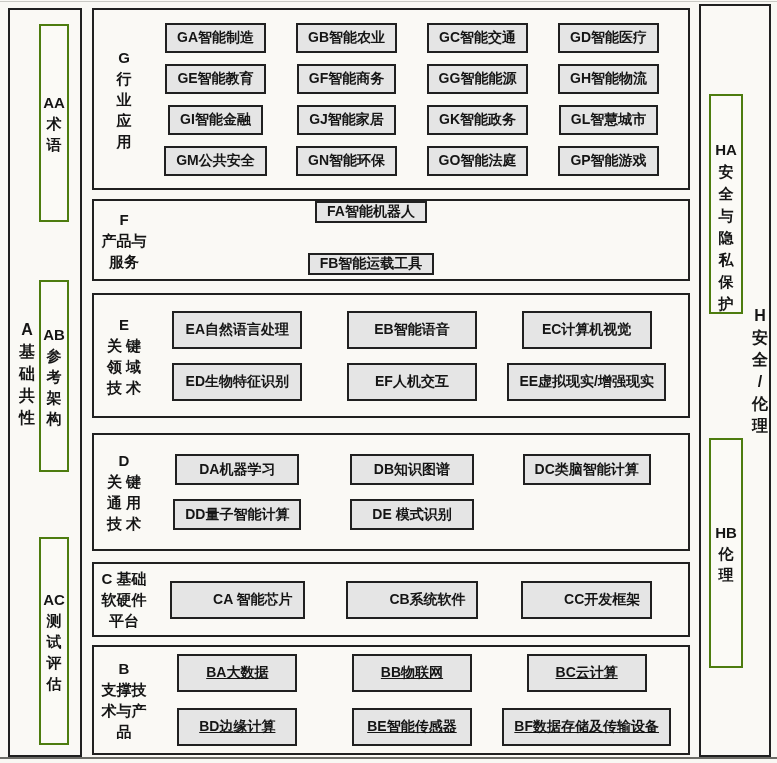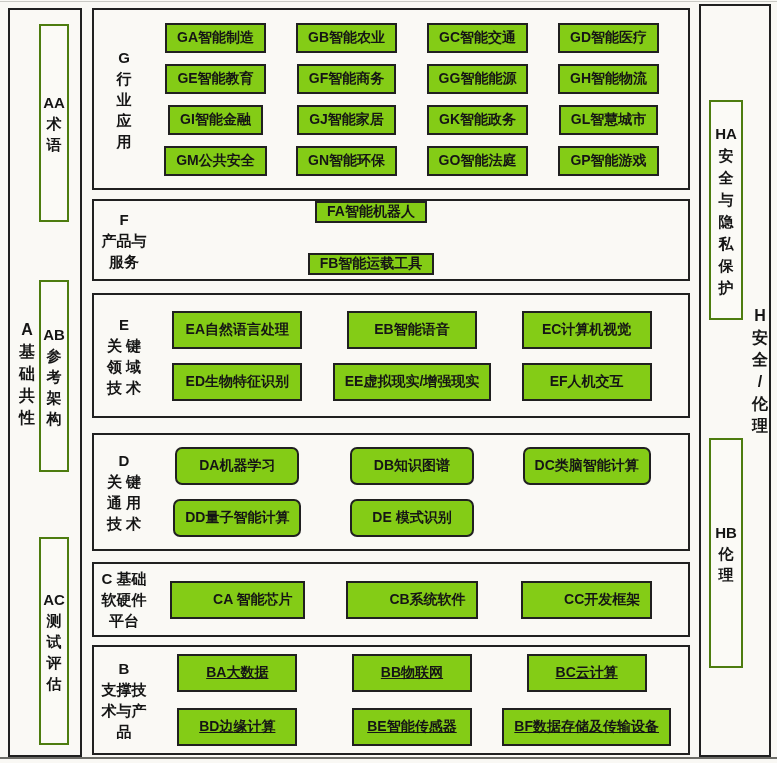--- a/index.html
+++ b/index.html
@@ -49,21 +49,21 @@
     border: 2px solid #4d7c0f;
     background: #fbfaf6;
     display: flex; flex-direction: column; align-items: center; justify-content: center;
     gap: 4px;
     font-weight: bold; font-size: 15px; line-height: 17px;
     white-space: nowrap;
   }
   #box-aa { left: 29px; top: 14px;  width: 30px; height: 198px; }
   #box-ab { left: 29px; top: 270px; width: 30px; height: 192px; }
   #box-ac { left: 29px; top: 527px; width: 30px; height: 208px; }
-  #box-ha { left: 8px;  top: 94px;  width: 34px; height: 220px; gap: 5px; }
+  #box-ha { left: 8px;  top: 88px;  width: 34px; height: 220px; gap: 5px; justify-content: flex-end; }
   #box-hb { left: 8px;  top: 432px; width: 34px; height: 230px; }
 
   
   .section {
     position: absolute;
     left: 92px; width: 598px;
     border: 2px solid #202020;
     background: #faf9f5;
     display: flex;
   }
@@ -78,21 +78,21 @@
     width: 56px; flex: 0 0 56px;
     display: flex; flex-direction: column; justify-content: center; align-items: center;
     font-weight: bold; font-size: 15px; line-height: 21px;
     white-space: pre; text-align: center;
     padding-left: 4px;
   }
   .sec-boxes { flex: 1; display: grid; align-content: center; }
 
   .box {
     border: 2px solid #202020;
-    background: #84cc16;
+    background: #e5e5e5;
     display: flex; align-items: center; justify-content: center;
     font-weight: bold; font-size: 14px;
     white-space: nowrap;
     padding: 0 10px;
     justify-self: center;
   }
 
   #sec-g .sec-boxes {
     grid-template-columns: repeat(4, 1fr);
     row-gap: 11px;
@@ -109,21 +109,21 @@
   #sec-f .box { height: 38px; min-width: 84px; }
 
   #sec-e .sec-boxes, #sec-d .sec-boxes, #sec-c .sec-boxes, #sec-b .sec-boxes {
     grid-template-columns: repeat(3, 1fr);
     padding: 6px 14px 6px 0;
   }
   #sec-e .sec-boxes { row-gap: 14px; }
   #sec-e .box { height: 38px; min-width: 130px; }
 
   #sec-d .sec-boxes { row-gap: 14px; }
-  #sec-d .box { height: 38px; min-width: 124px; border-radius: 7px; }
+  #sec-d .box { height: 31px; min-width: 124px; }
 
   #sec-c .box { height: 38px; min-width: 118px; padding-left: 41px; }
 
   #sec-b .sec-boxes { row-gap: 16px; text-decoration: underline; }
   #sec-b .box { height: 38px; min-width: 120px; }
 </style>
 </head>
 <body>
 
 <div class="canvas">
@@ -232,22 +232,22 @@
       <span>E</span>
       <span>关 键</span>
       <span>领 域</span>
       <span>技 术</span>
     </div>
     <div class="sec-boxes">
       <div class="box">EA自然语言处理</div>
       <div class="box">EB智能语音</div>
       <div class="box">EC计算机视觉</div>
       <div class="box">ED生物特征识别</div>
+      <div class="box">EF人机交互</div>
       <div class="box">EE虚拟现实/增强现实</div>
-      <div class="box">EF人机交互</div>
     </div>
   </div>
 
   <div class="section" id="sec-d">
     <div class="sec-label">
       <span>D</span>
       <span>关 键</span>
       <span>通 用</span>
       <span>技 术</span>
     </div>

